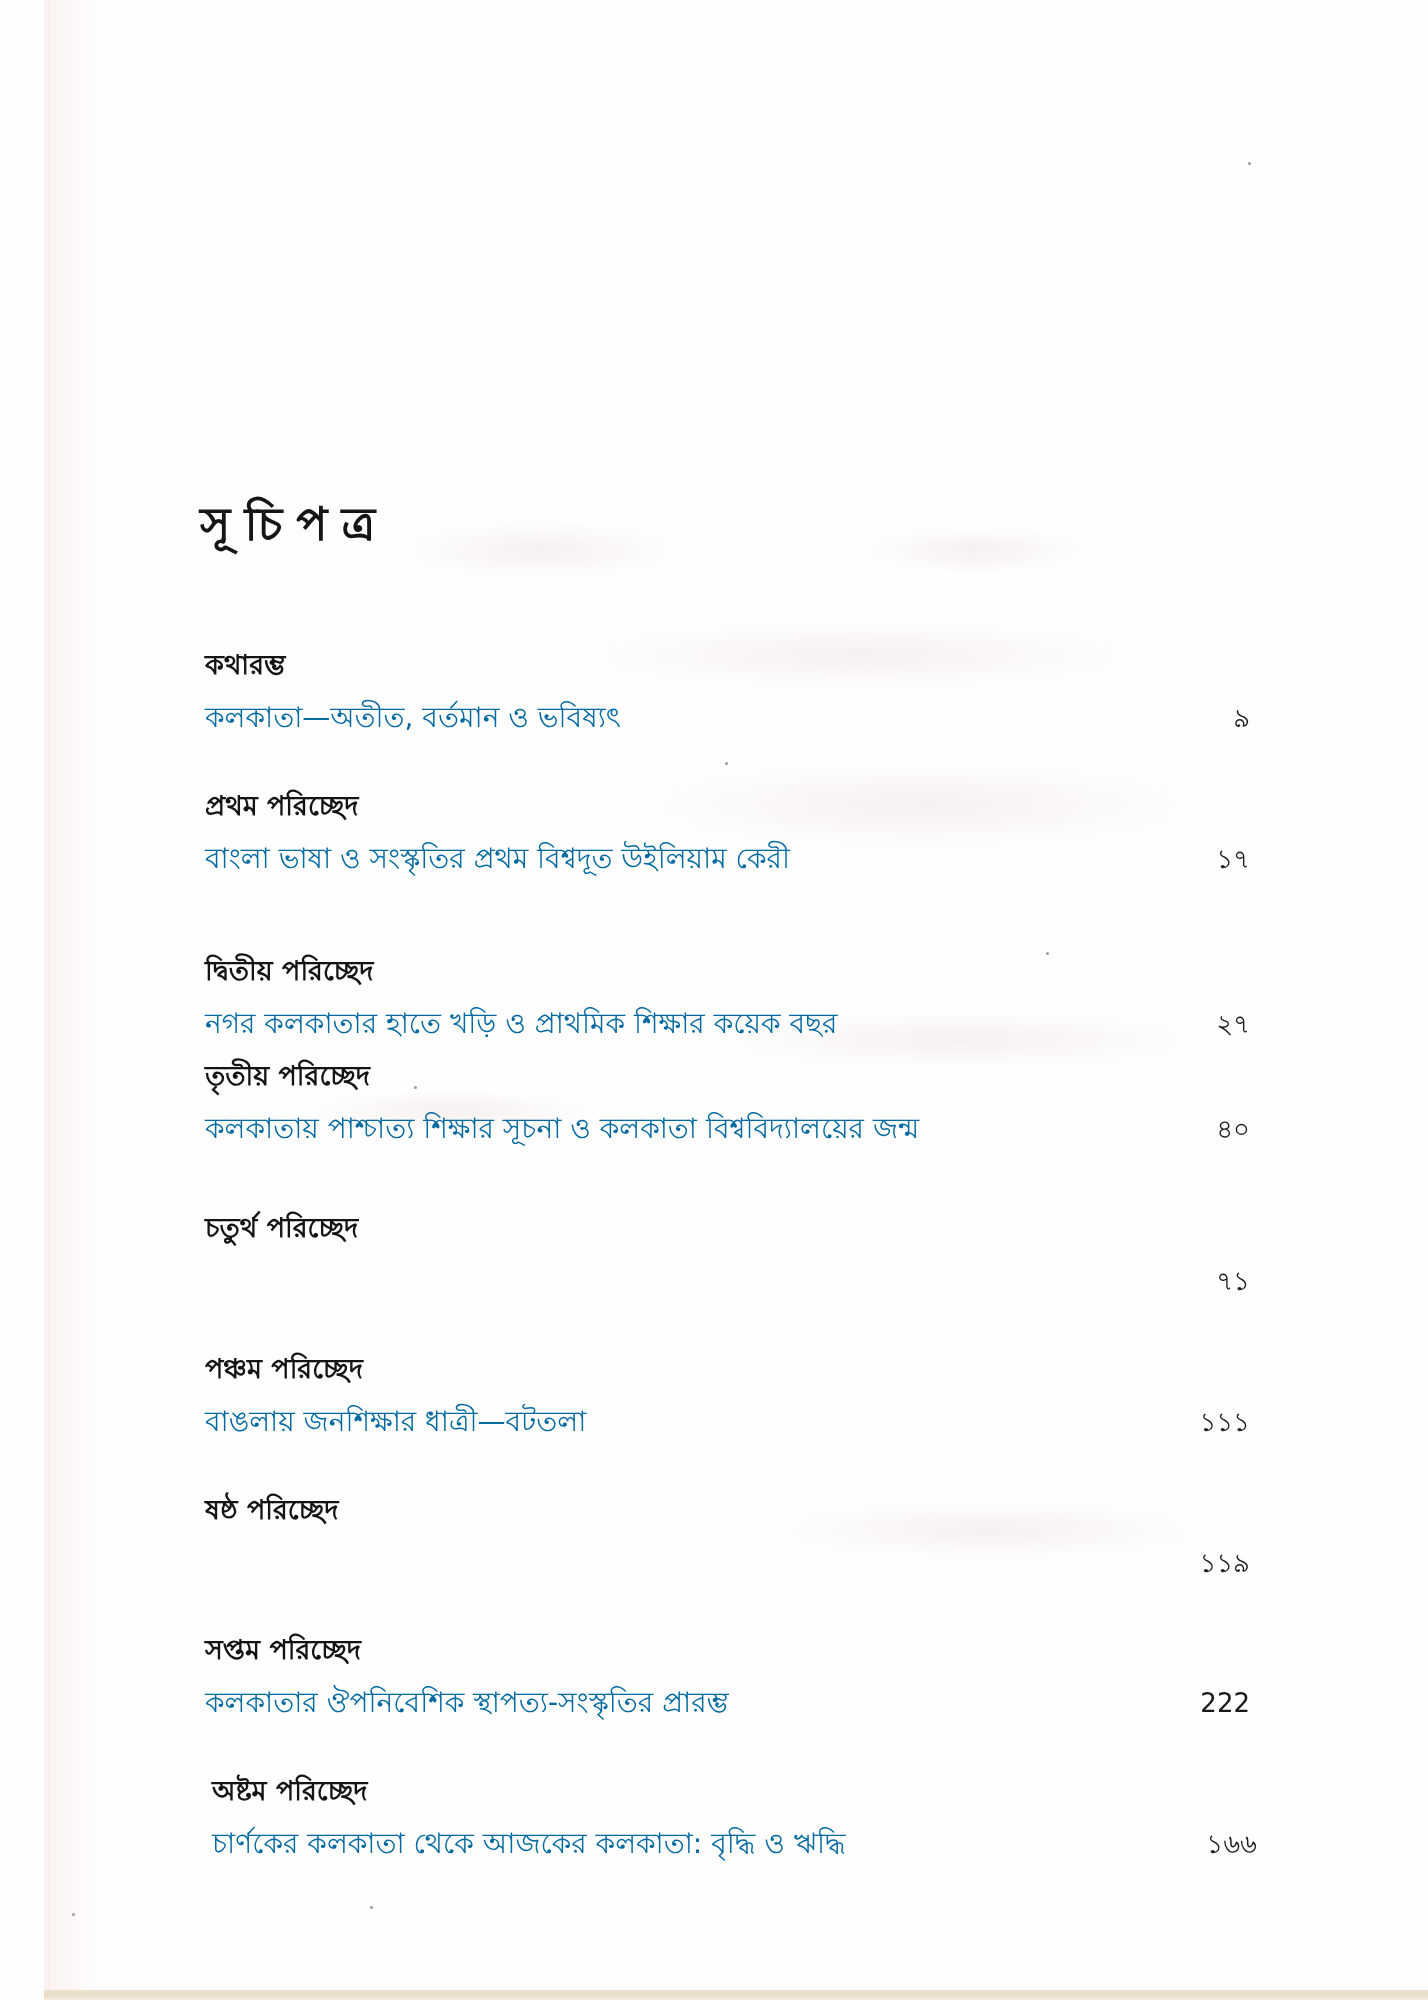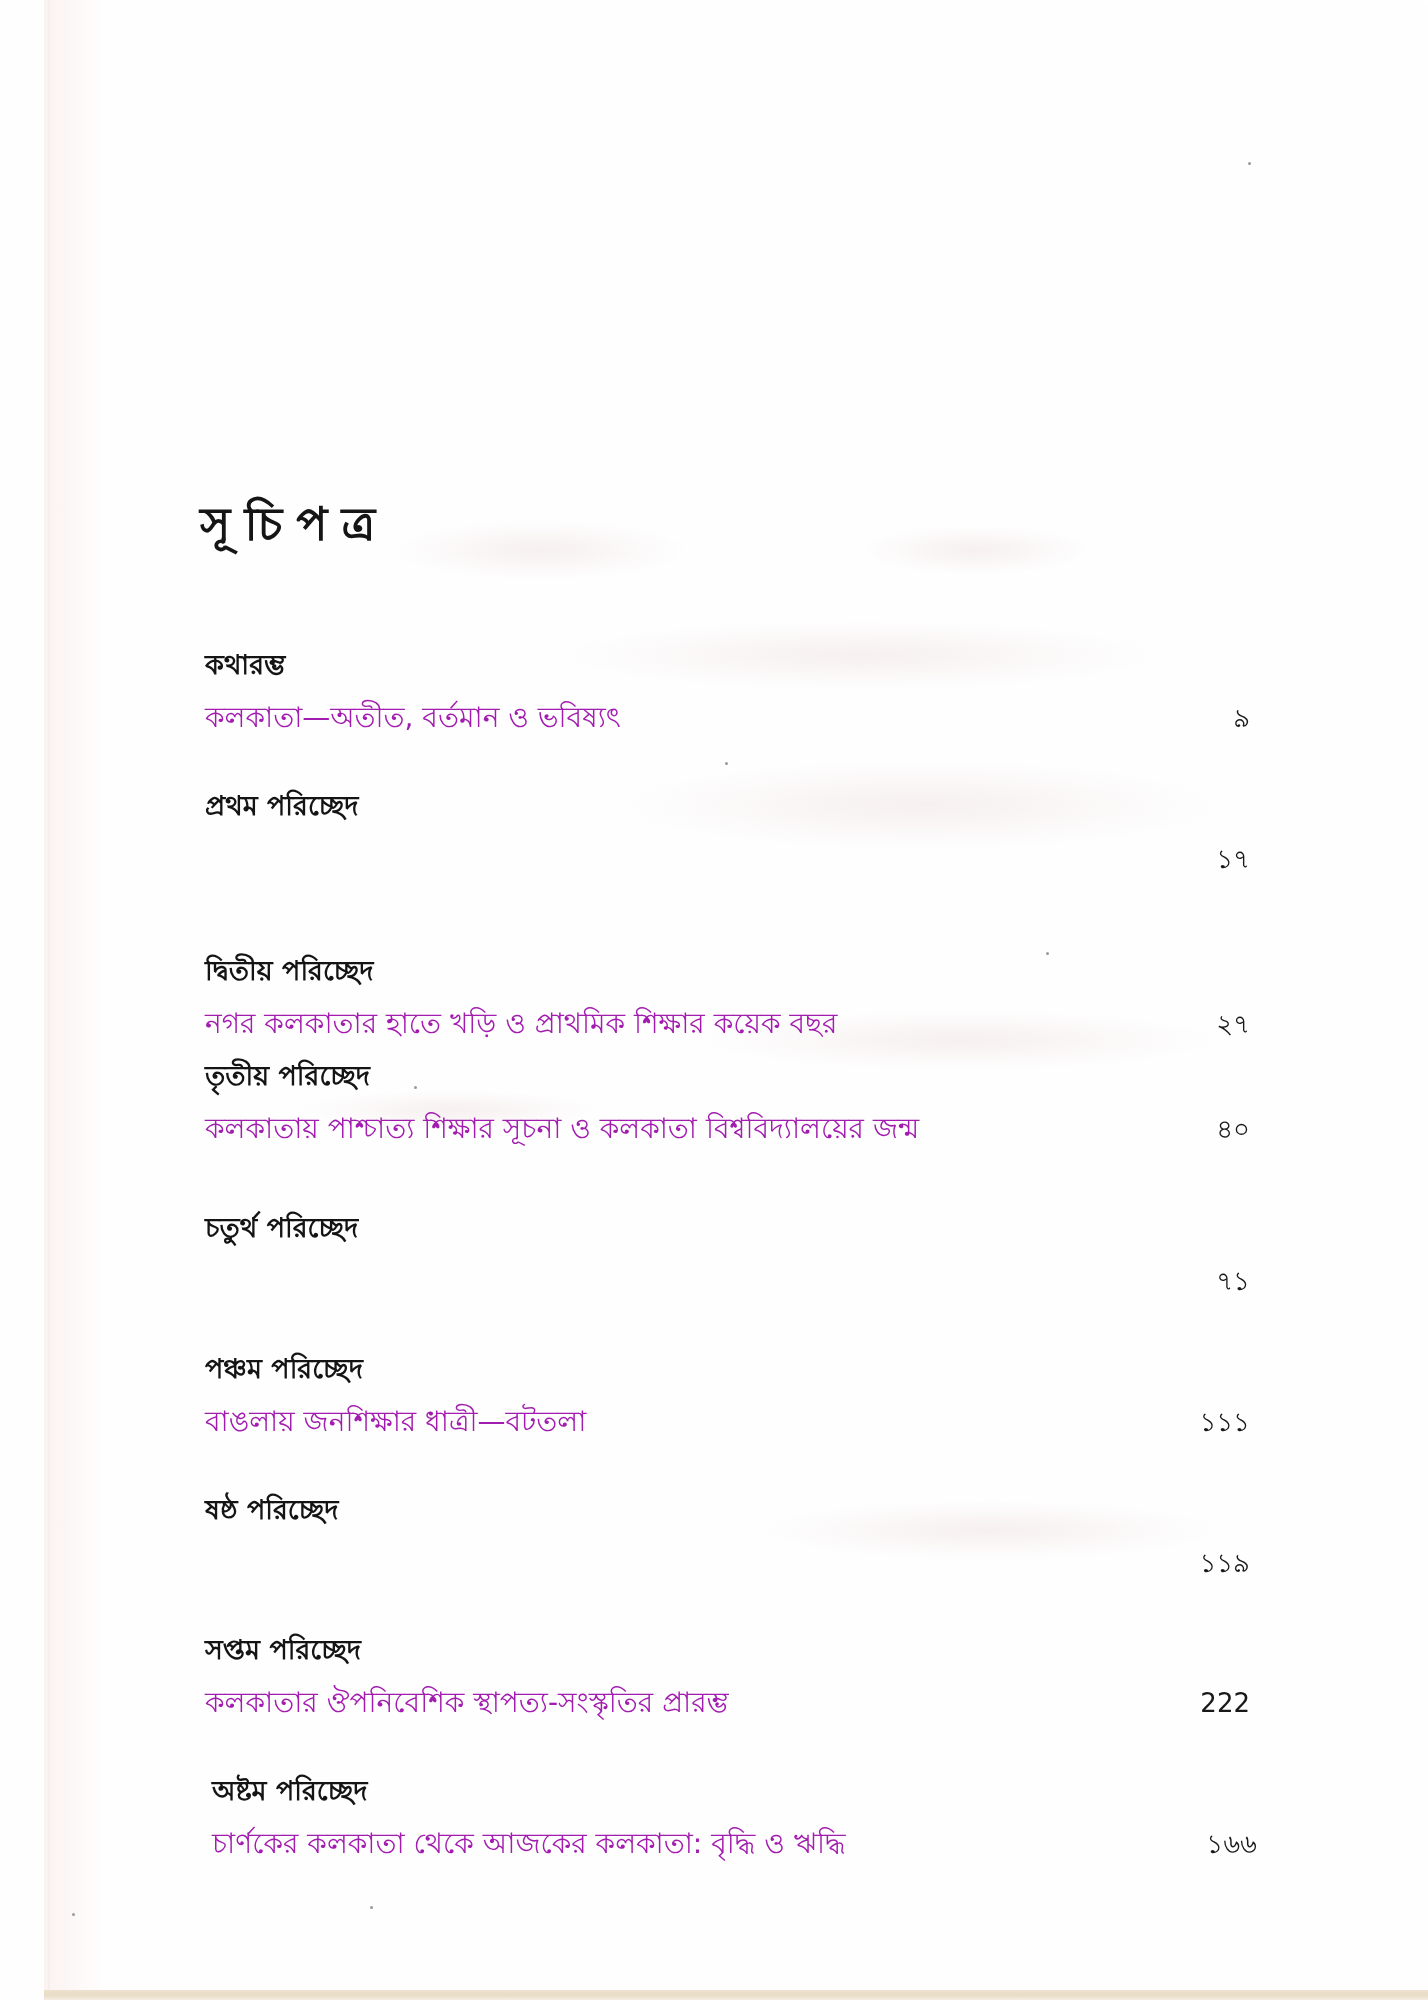--- a/index.html
+++ b/index.html
@@ -79,21 +79,21 @@
       font-weight: bold;
       line-height: 34px;
       color: #141414;
       white-space: nowrap;
     }
     .entry-title {
       position: absolute;
       left: 0; top: 52px;
       font-size: 28px;
       line-height: 36px;
-      color: #a21caf;
+      color: #0369a1;
       white-space: nowrap;
     }
     .page-num {
       position: absolute;
       right: 0; top: 52px;
       font-size: 26px;
       line-height: 36px;
       color: #181818;
       text-align: right;
       white-space: nowrap;
@@ -131,20 +131,21 @@
   <h1 class="title">সূচিপত্র</h1>
 
   <div class="toc">
     <div class="group" style="top:648px;">
       <div class="heading">কথারম্ভ</div>
       <div class="entry-title">কলকাতা—অতীত, বর্তমান ও ভবিষ্যৎ</div>
       <div class="page-num">৯</div>
     </div>
     <div class="group" style="top:789px;">
       <div class="heading">প্রথম পরিচ্ছেদ</div>
+      <div class="entry-title">বাংলা ভাষা ও সংস্কৃতির প্রথম বিশ্বদূত উইলিয়াম কেরী</div>
       <div class="page-num">১৭</div>
     </div>
     <div class="group" style="top:954px;">
       <div class="heading">দ্বিতীয় পরিচ্ছেদ</div>
       <div class="entry-title">নগর কলকাতার হাতে খড়ি ও প্রাথমিক শিক্ষার কয়েক বছর</div>
       <div class="page-num">২৭</div>
     </div>
     <div class="group" style="top:1059px;">
       <div class="heading">তৃতীয় পরিচ্ছেদ</div>
       <div class="entry-title">কলকাতায় পাশ্চাত্য শিক্ষার সূচনা ও কলকাতা বিশ্ববিদ্যালয়ের জন্ম</div>

